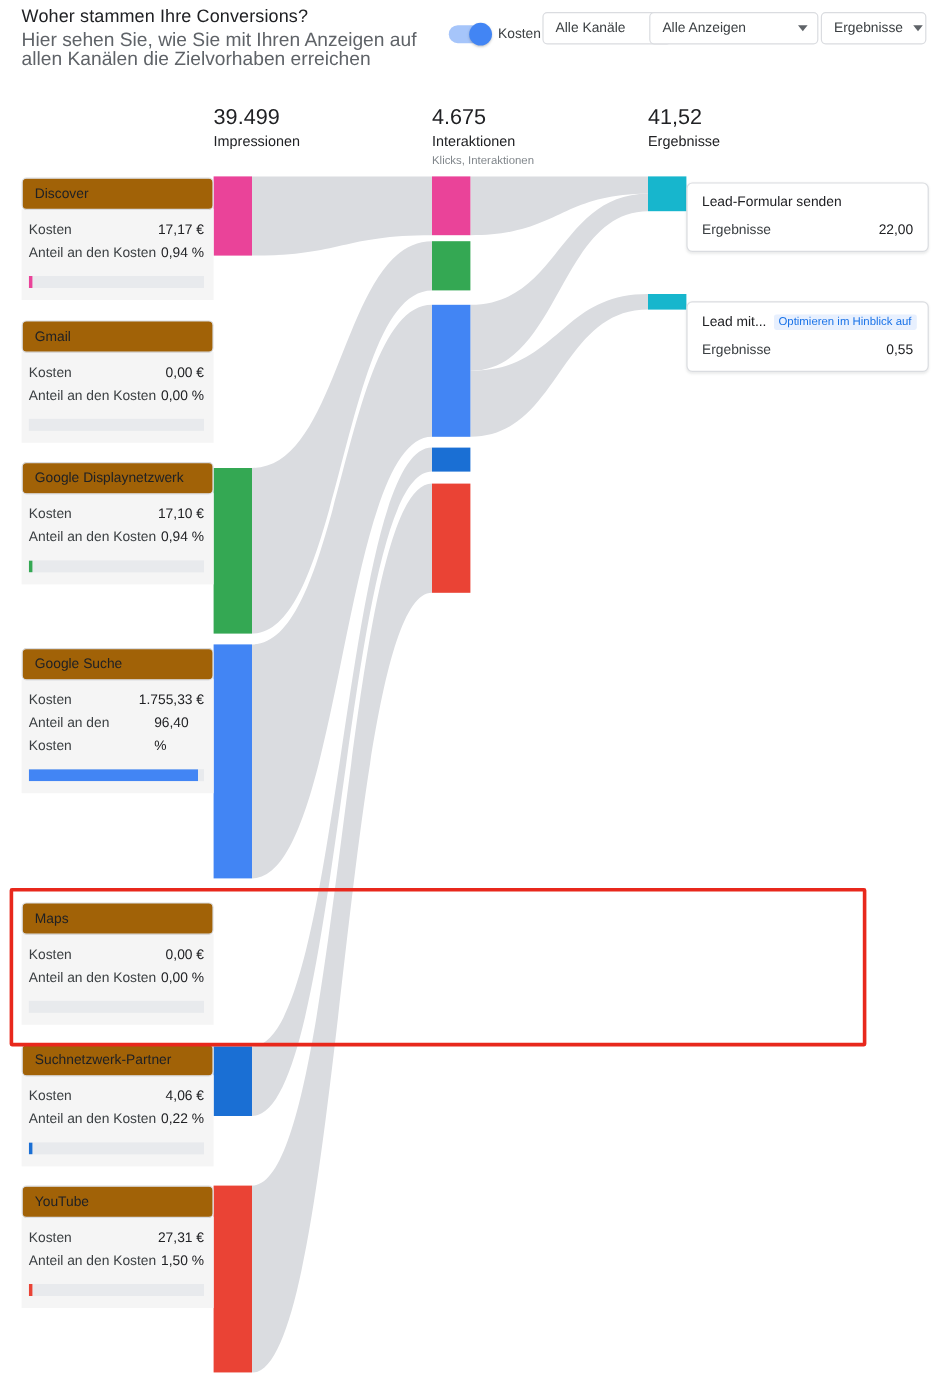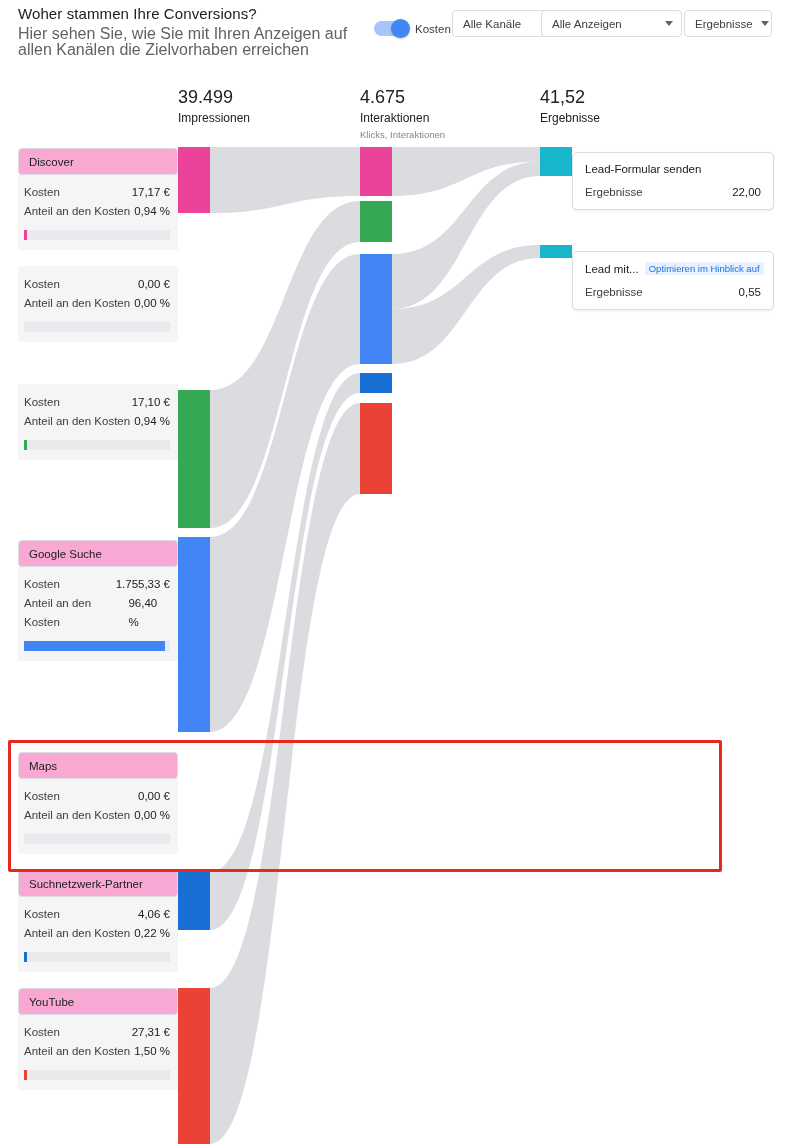--- a/index.html
+++ b/index.html
@@ -63,21 +63,21 @@
   #total-interactions { left: 360px; top: 86px; }
   #total-results { left: 540px; top: 86px; }
 
   
   #sankey { position: absolute; left: 0; top: 0; width: 785px; height: 1144px; }
 
   
   .src-card { position: absolute; left: 18px; width: 160px; }
   .src-card .name {
     height: 27px; border: 1px solid #dadce0; border-radius: 4px;
-    background: #f9a8d4; display: flex; align-items: center;
+    background: #a16207; display: flex; align-items: center;
     padding: 0 10px; font-size: 11.5px; color: #202124;
     position: relative; z-index: 3;
   }
   .src-body {
     background: #f5f5f5; padding: 9px 8px 10px 6px;
     margin-top: -1px;
   }
   .metric-row {
     display: flex; justify-content: space-between;
     font-size: 11.5px; color: #3c4043; line-height: 19px;
@@ -198,35 +198,41 @@
           <div class="metric-row">
             <span>Anteil an den Kosten</span>
             <span class="v">0,94 %</span>
           </div>
           <div class="bar-track">
             <div class="bar-fill" style="width:2%;background:#ea4399"></div>
           </div>
         </div>
       </div>
       <div class="src-card" style="top: 267px;">
+        <div class="name">
+          <span>Gmail</span>
+        </div>
         <div class="src-body">
           <div class="metric-row">
             <span>Kosten</span>
             <span class="v">0,00 €</span>
           </div>
           <div class="metric-row">
             <span>Anteil an den Kosten</span>
             <span class="v">0,00 %</span>
           </div>
           <div class="bar-track">
             <div class="bar-fill" style="width:0%;background:transparent"></div>
           </div>
         </div>
       </div>
       <div class="src-card" style="top: 385px;">
+        <div class="name">
+          <span>Google Displaynetzwerk</span>
+        </div>
         <div class="src-body">
           <div class="metric-row">
             <span>Kosten</span>
             <span class="v">17,10 €</span>
           </div>
           <div class="metric-row">
             <span>Anteil an den Kosten</span>
             <span class="v">0,94 %</span>
           </div>
           <div class="bar-track">

